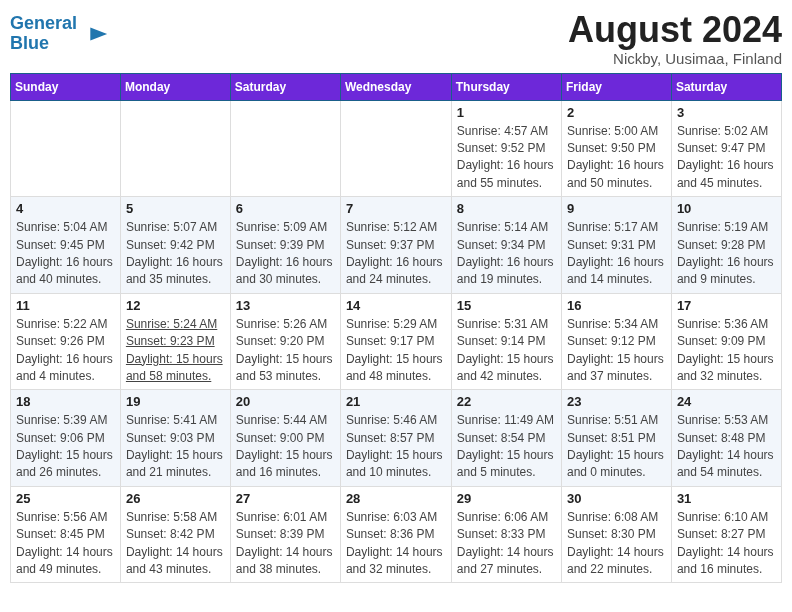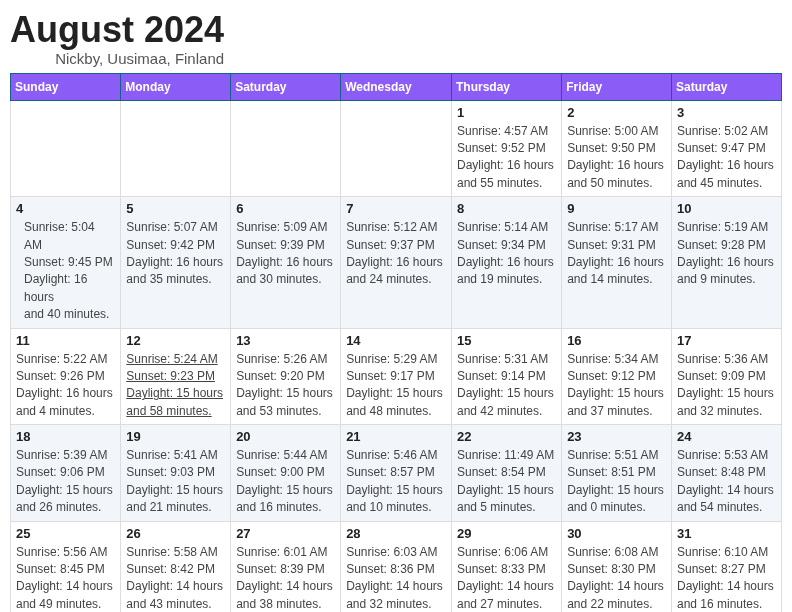--- a/index.html
+++ b/index.html
@@ -47,21 +47,21 @@
     .subtitle {
       font-size: 15px;
       color: #555;
     }
     table {
       width: 100%;
       border-collapse: collapse;
       font-size: 11px;
     }
     thead tr th {
-      background-color: #8b5cf6;
+      background-color: #6d28d9;
       color: #fff;
       padding: 6px 4px;
       text-align: left;
       font-size: 12px;
       font-weight: bold;
       border: 1px solid #1a5f8a;
     }
     tbody tr {
       border-bottom: 1px solid #ccc;
     }
@@ -91,20 +91,32 @@
       line-height: 1.45;
     }
     .empty-cell {
       min-height: 80px;
     }
   </style>
 </head>
 <body>
 
 <div class="header">
+  <div class="logo">
+    <div>
+      <div style="display:flex;align-items:center;gap:2px;">
+        <div class="logo-text">
+          <span>General</span><br><span>Blue</span>
+        </div>
+        <svg class="logo-icon" viewBox="0 0 30 30" xmlns="http://www.w3.org/2000/svg">
+          <polygon points="10,8 28,15 10,22" fill="#2176ae"></polygon>
+        </svg>
+      </div>
+    </div>
+  </div>
   <div class="title-block">
     <div class="main-title">August 2024</div>
     <div class="subtitle">Nickby, Uusimaa, Finland</div>
   </div>
 </div>
 
 <table>
   <thead>
     <tr>
     <th>Sunday</th>
@@ -140,21 +152,21 @@
           <span class="day-number">3</span>
           <div class="day-info" style="white-space: pre-line;">Sunrise: 5:02 AM
 Sunset: 9:47 PM
 Daylight: 16 hours
 and 45 minutes.</div>
         </td>
       </tr>
       <tr>
         <td>
           <span class="day-number">4</span>
-          <div class="day-info" style="white-space: pre-line; margin-left: 8px;">Sunrise: 5:04 AM
+          <div class="day-info" style="white-space: pre-line;">Sunrise: 5:04 AM
 Sunset: 9:45 PM
 Daylight: 16 hours
 and 40 minutes.</div>
         </td>
         <td>
           <span class="day-number">5</span>
           <div class="day-info" style="white-space: pre-line;">Sunrise: 5:07 AM
 Sunset: 9:42 PM
 Daylight: 16 hours
 and 35 minutes.</div>

